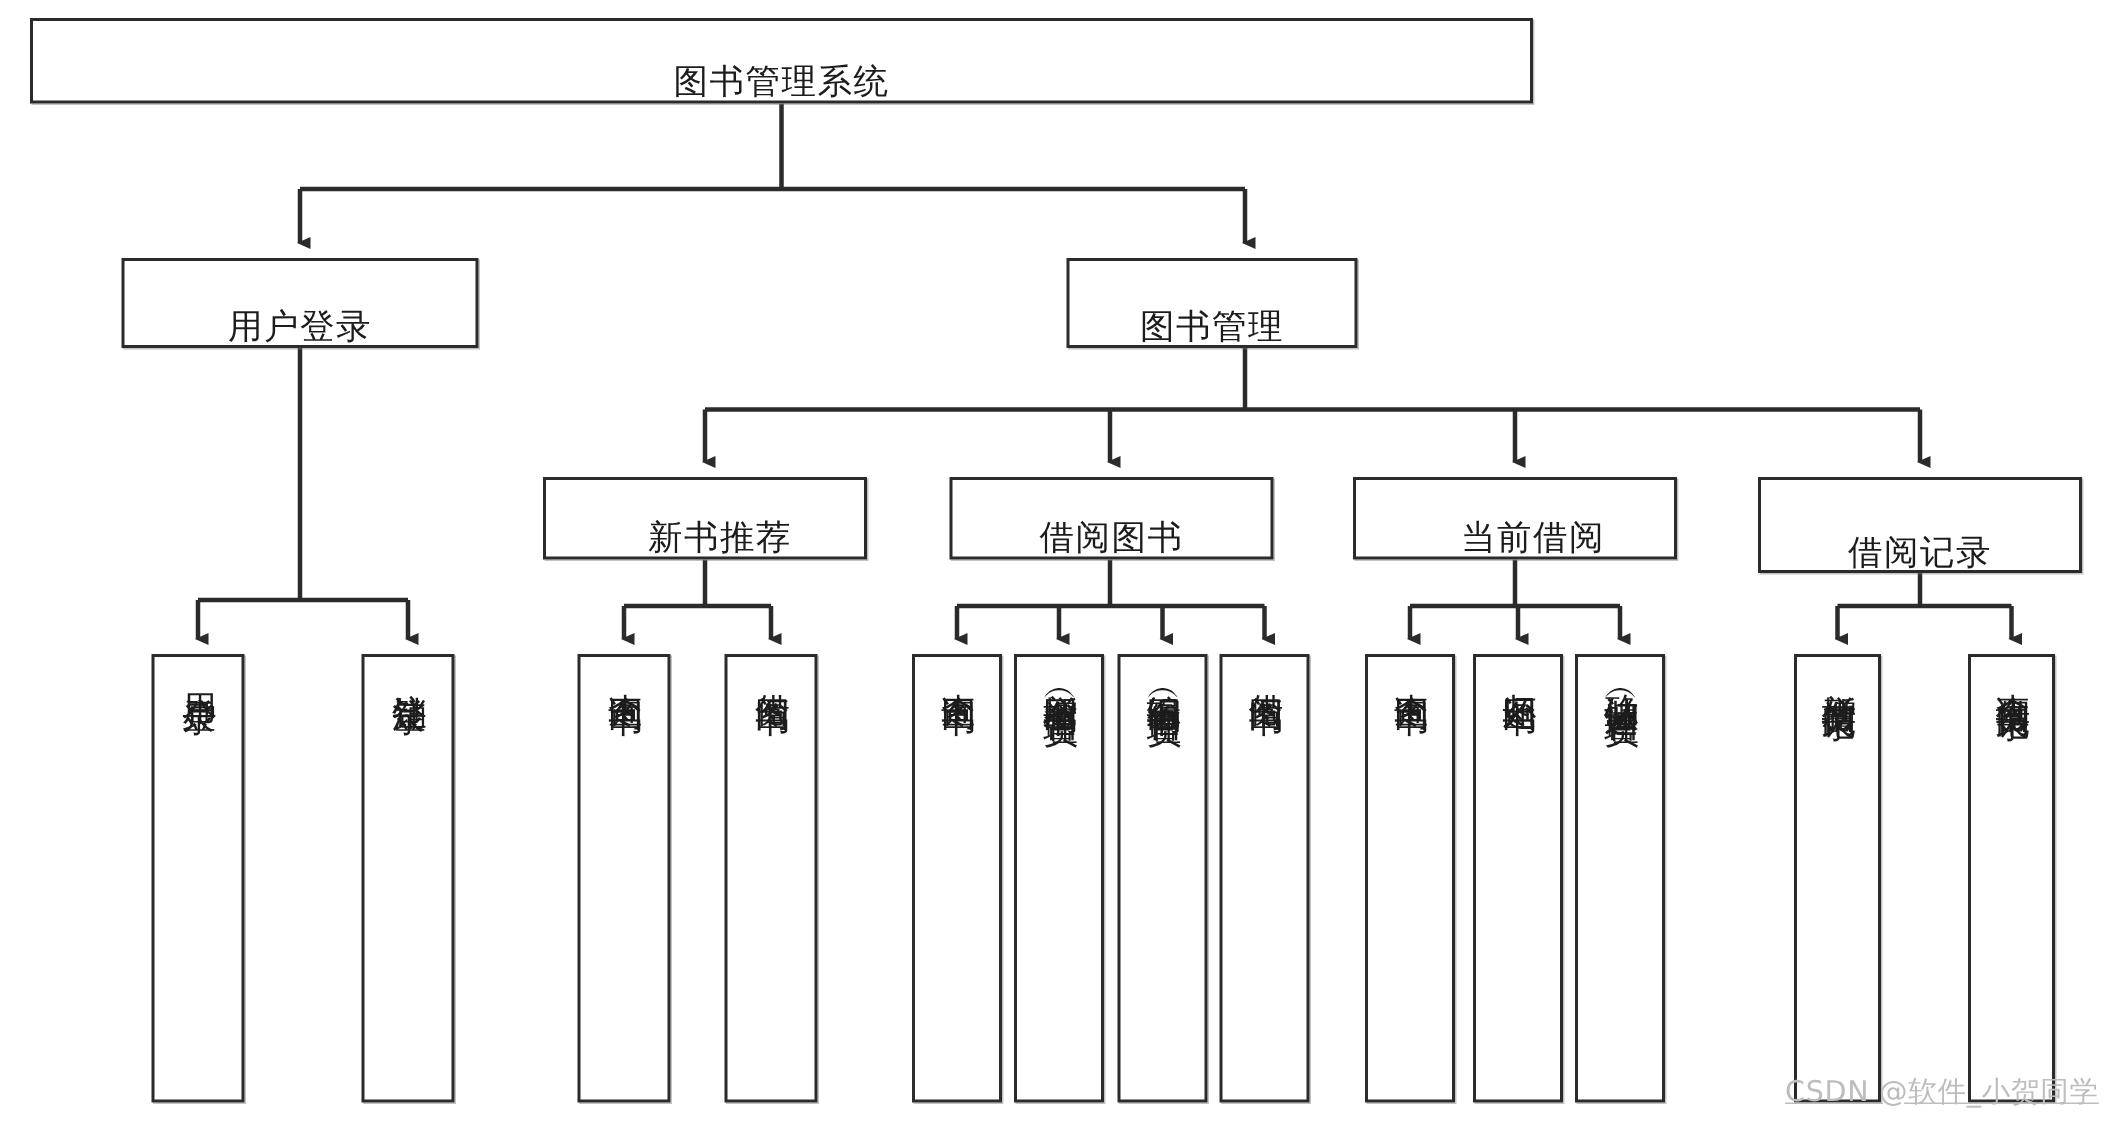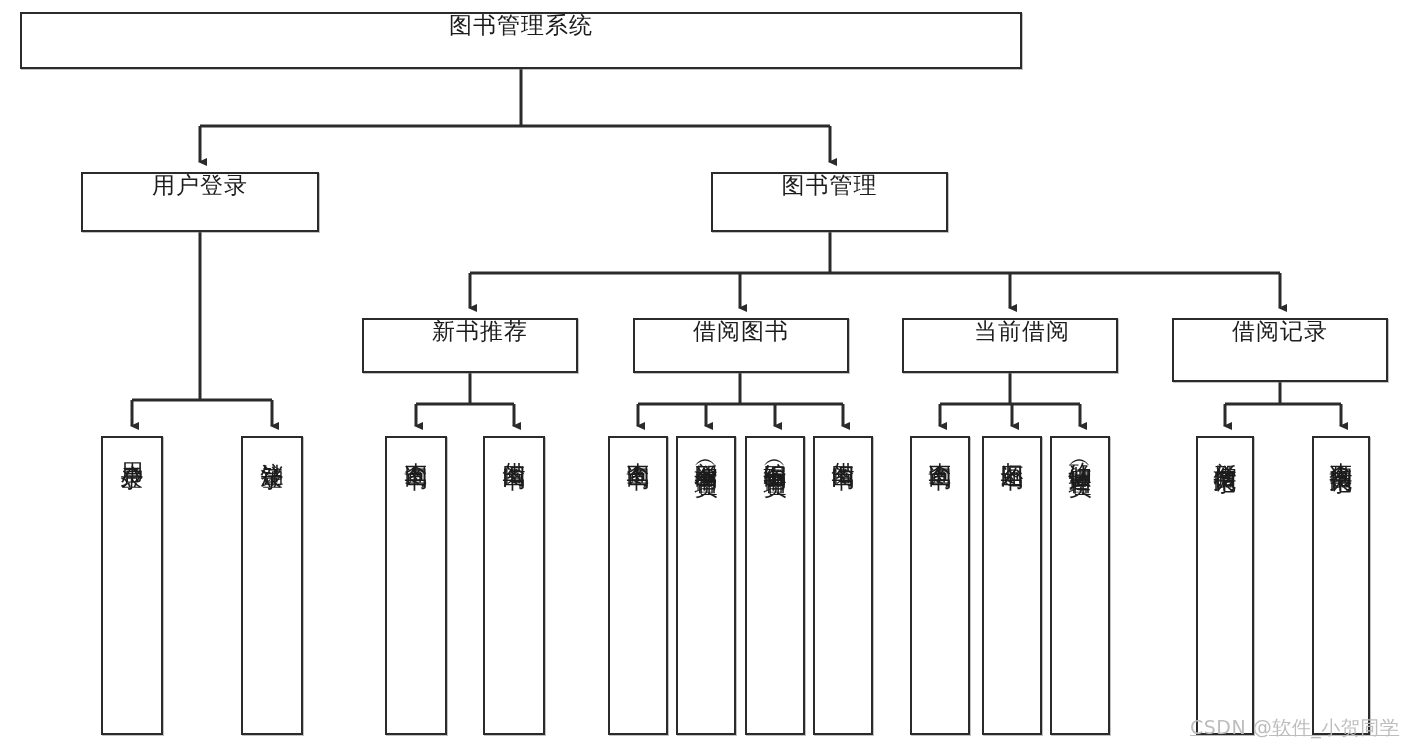--- a/index.html
+++ b/index.html
@@ -21,21 +21,21 @@
     width: 1405px;
     height: 747px;
     pointer-events: none;
   }
   .node {
     position: absolute;
     box-sizing: border-box;
     border: 2px solid #2b2b2b;
     background: #ffffff;
     display: flex;
-    align-items: flex-start;
+    align-items: flex-end;
     justify-content: center;
     box-shadow: 1px 1px 0 rgba(120,120,120,0.45);
   }
   .node-h .label {
     font-size: 23px;
     color: #1c1c1c;
     letter-spacing: 1px;
     line-height: 1;
     white-space: nowrap;
   }
@@ -117,21 +117,21 @@
     </g>
   </svg>
 
   <div class="node node-h" id="node-root" style="left: 20px; top: 12px; width: 1002px; height: 57px;">
     <span class="label">图书管理系统</span>
   </div>
 
   <div class="node node-h" id="node-l2-0" style="left: 81px; top: 172px; width: 238px; height: 60px;">
     <span class="label">用户登录</span>
   </div>
-  <div class="node node-h" id="node-l2-1" style="left: 711px; top: 172px; width: 237px; height: 60px;">
+  <div class="node node-h" id="node-l2-1" style="left: 711px; top: 172px; width: 194px; height: 60px;">
     <span class="label">图书管理</span>
   </div>
 
   <div class="node node-h" id="node-l3-0" style="left: 362px; top: 318px; width: 216px; height: 55px; padding-left: 20px;">
     <span class="label">新书推荐</span>
   </div>
   <div class="node node-h" id="node-l3-1" style="left: 633px; top: 318px; width: 216px; height: 55px;">
     <span class="label">借阅图书</span>
   </div>
   <div class="node node-h" id="node-l3-2" style="left: 902px; top: 318px; width: 216px; height: 55px; padding-left: 24px;">

